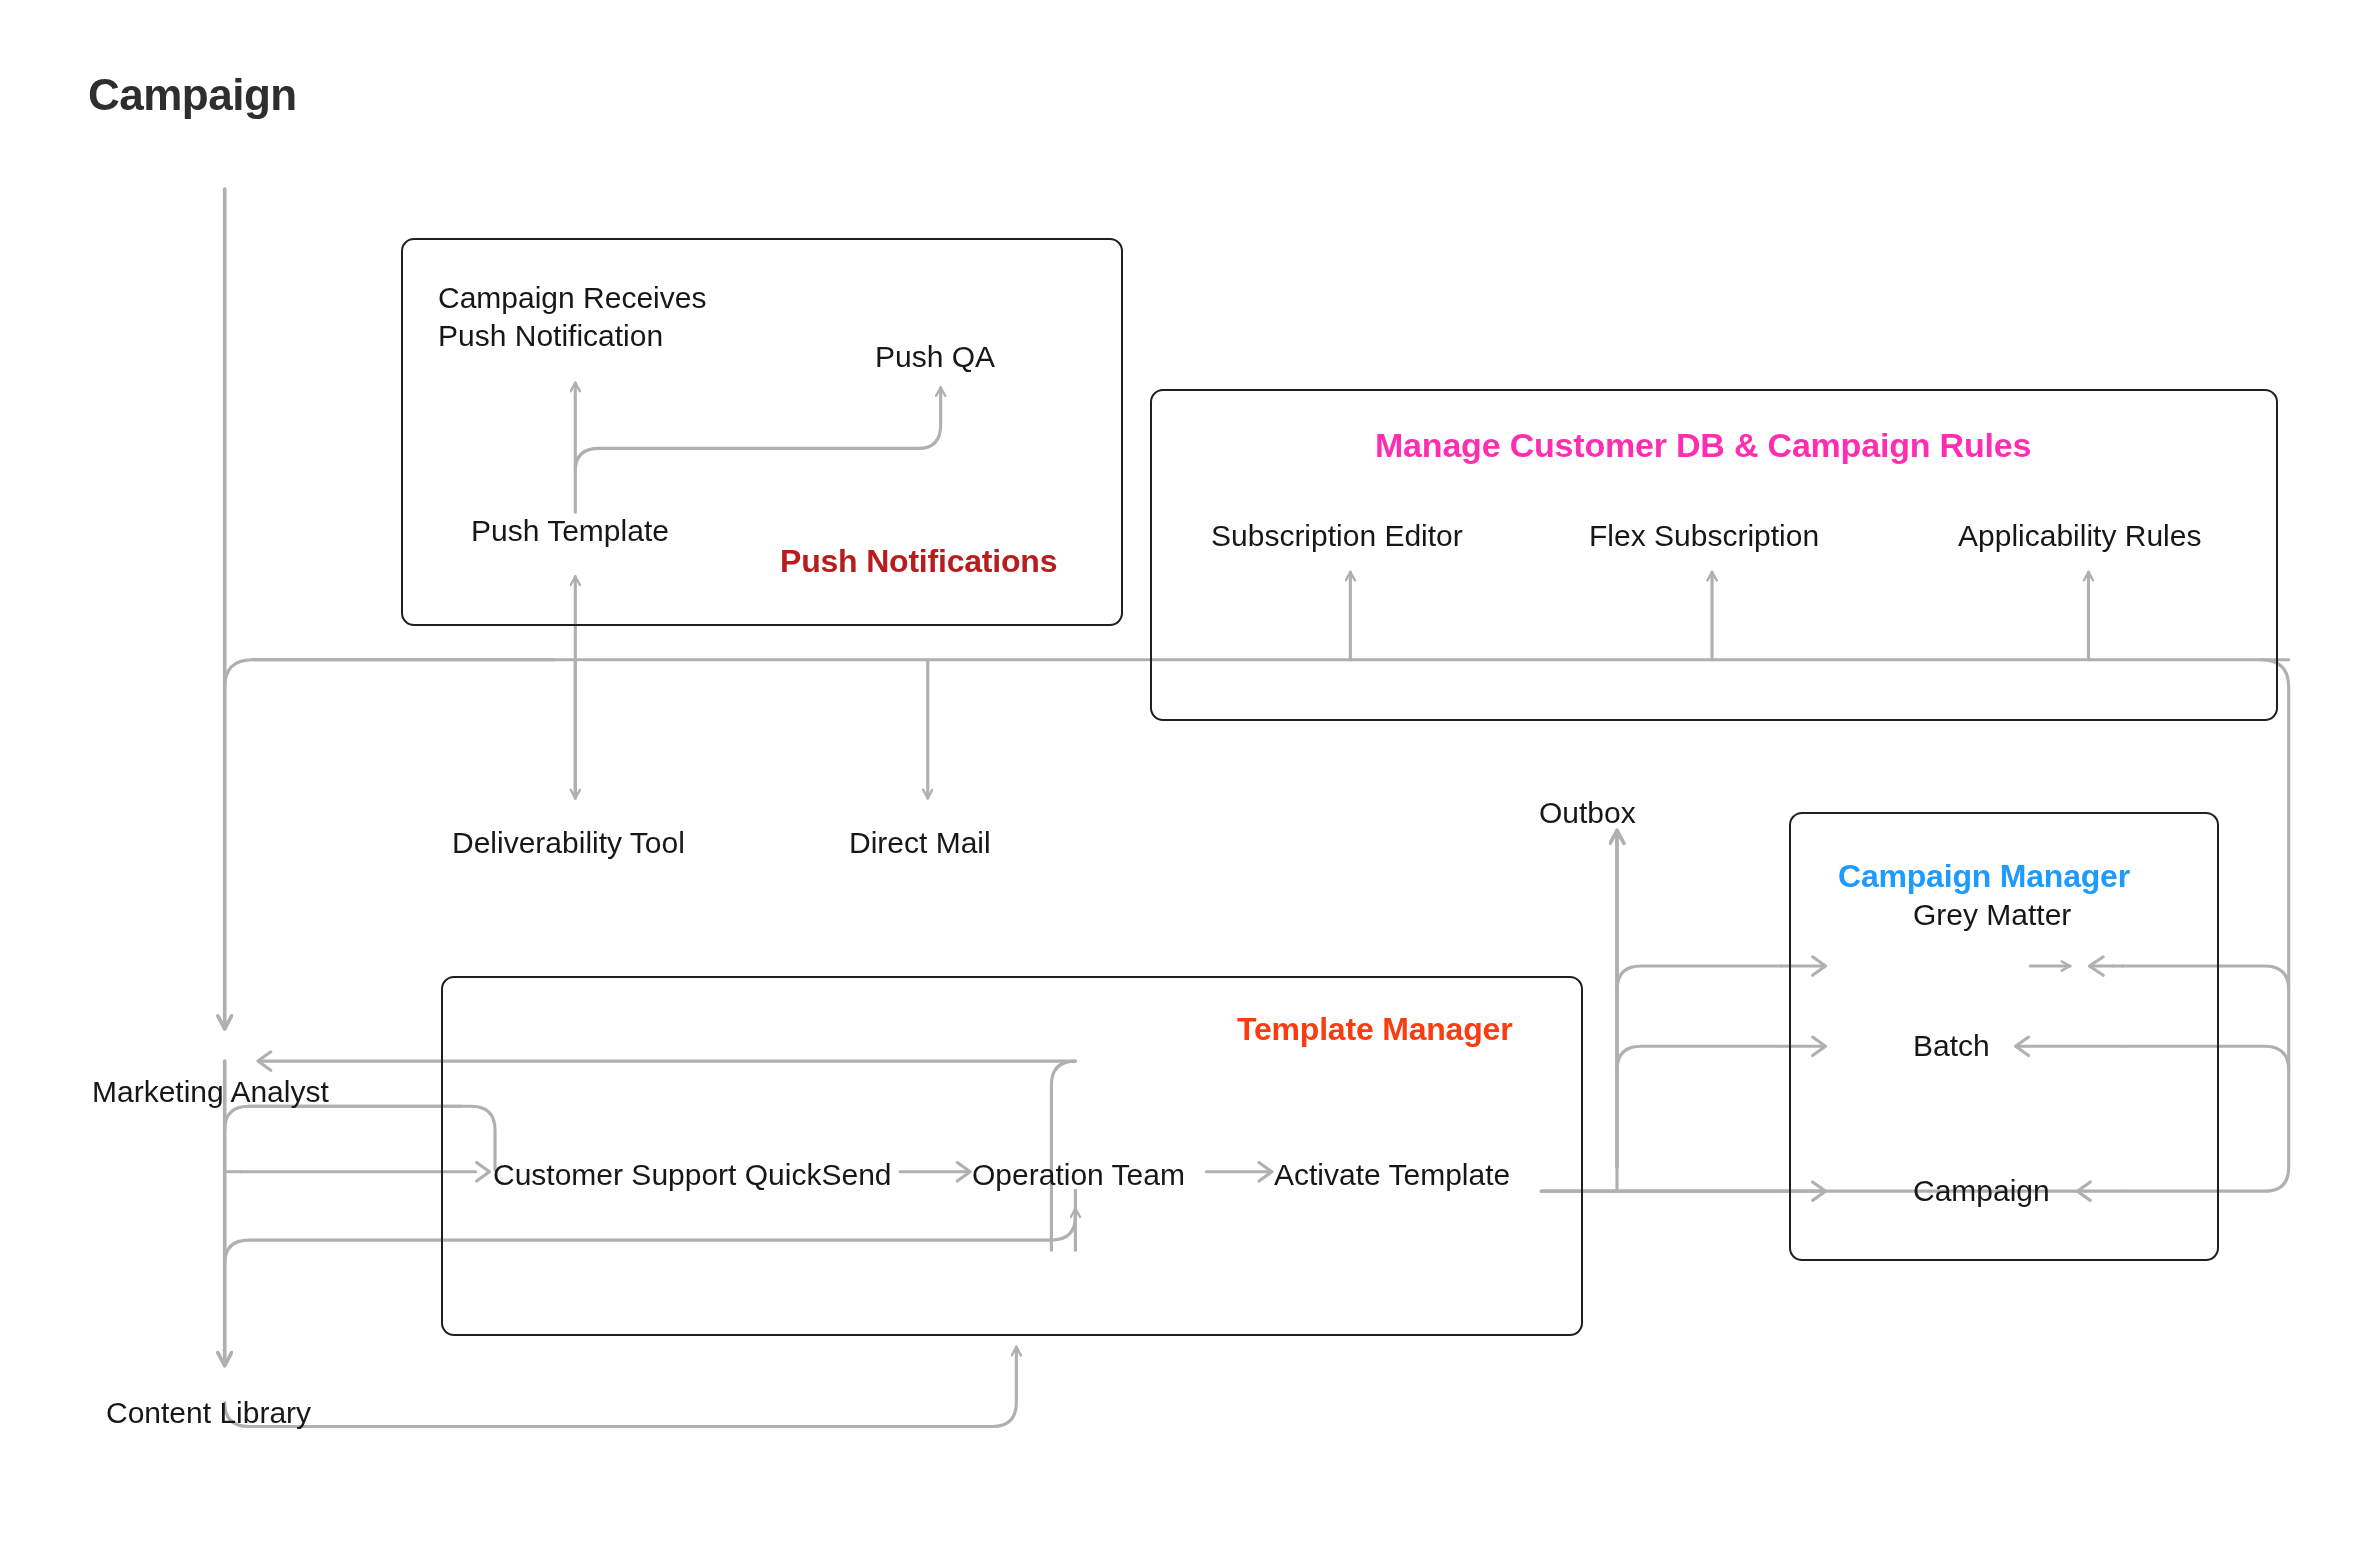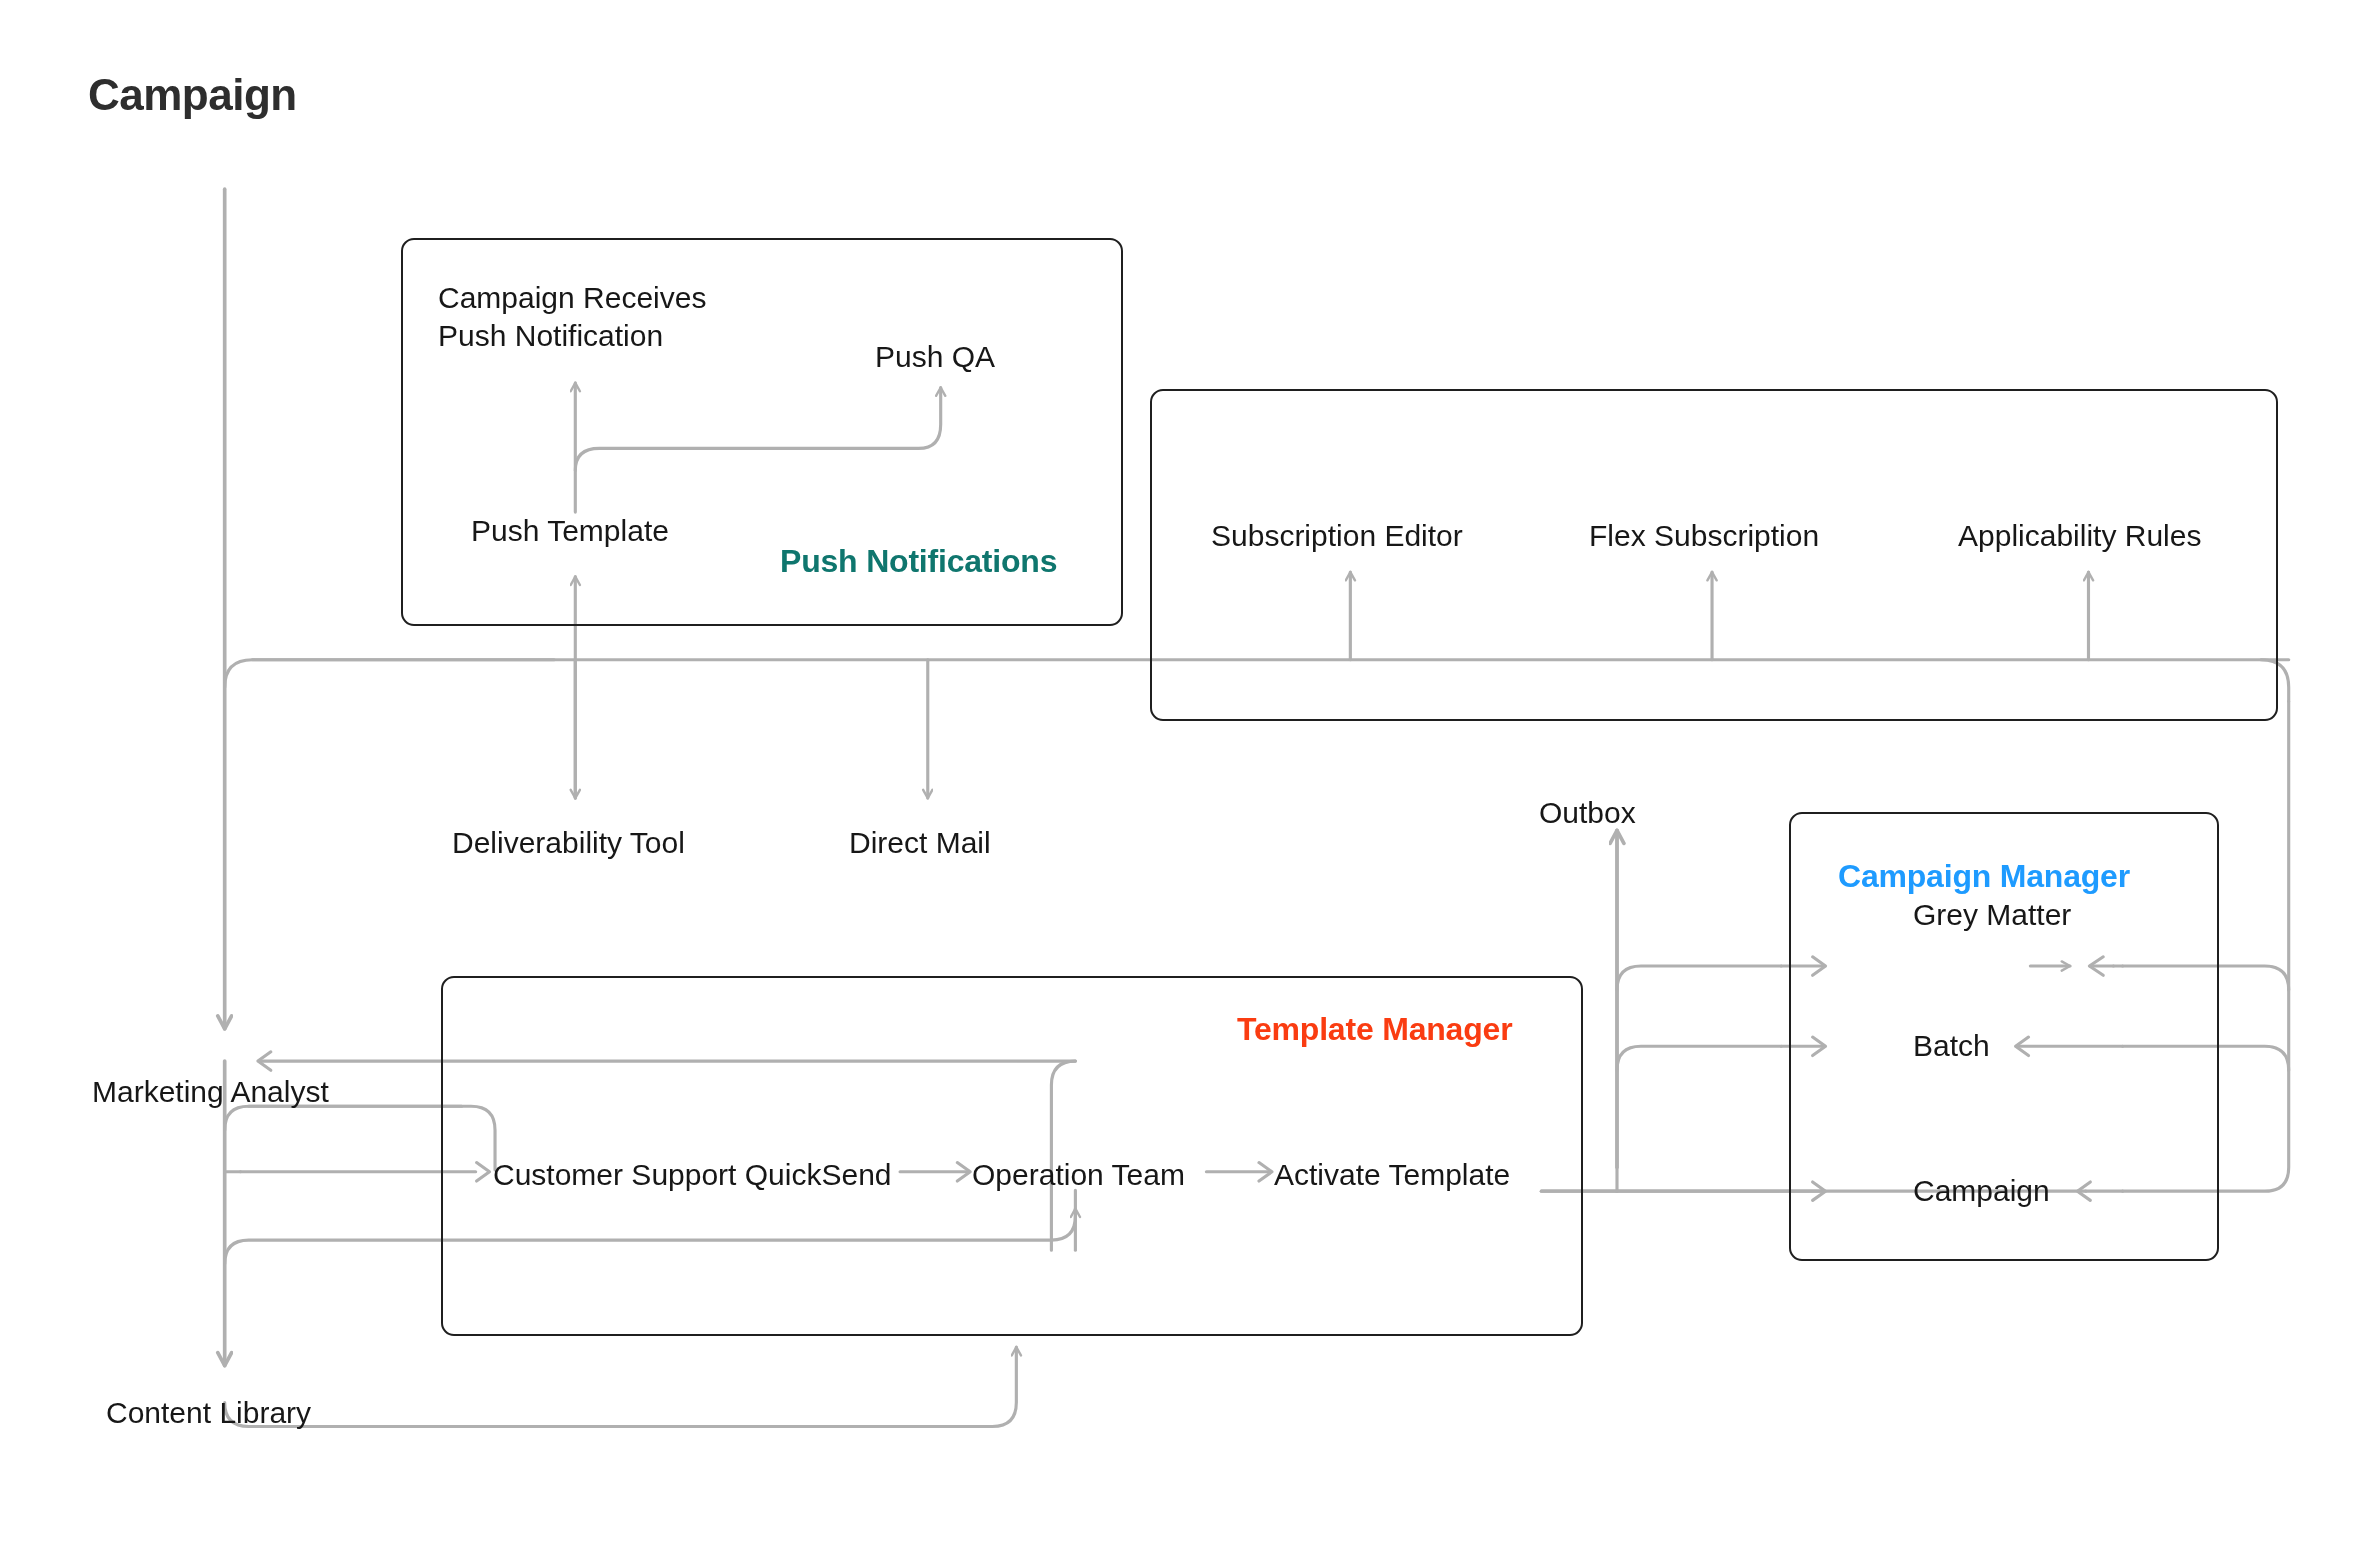--- a/index.html
+++ b/index.html
@@ -173,33 +173,34 @@
       <path d="M1964,1281 L1978,1291 L1964,1301" stroke-width="3.4"></path>
 
       <path d="M243,1520 q0,26 26,26 L1075,1546 q26,0 26,-26 L1101,1460" stroke-width="3.4" marker-end="url(#ah)"></path>
 
       <path d="M1165,1355 L1165,1310" stroke-width="3.4" marker-end="url(#ah)"></path>
     </g>
   </svg>
 
   <div class="grp" style="left:401px; top:238px; width:722px; height:388px;">
   </div>
-  <div class="grp-title" style="left:780px; top:543px; font-size:32px; color:#0f766e;">Push Notifications</div>
+  <div class="grp-title" style="left:780px; top:543px; font-size:32px; color:#b91c1c;">Push Notifications</div>
 
   <div class="node" style="left:438px; top:279px;">
     <span>Campaign Receives</span><br>
     <span>Push Notification</span>
   </div>
 
   <div class="node" style="left:875px; top:338px;">Push QA</div>
 
   <div class="node" style="left:471px; top:512px;">Push Template</div>
 
   <div class="grp" style="left:1150px; top:389px; width:1128px; height:332px;">
   </div>
+  <div class="grp-title" style="left:1375px; top:426px; font-size:34px; color:#ff2eb0;">Manage Customer DB &amp; Campaign Rules</div>
 
   <div class="node" style="left:1211px; top:517px;">Subscription Editor</div>
   <div class="node" style="left:1589px; top:517px;">Flex Subscription</div>
   <div class="node" style="left:1958px; top:517px;">Applicability Rules</div>
 
   <div class="grp" style="left:441px; top:976px; width:1142px; height:360px;">
   </div>
   <div class="grp-title" style="left:1237px; top:1011px; font-size:32px; color:#fa3c11;">Template Manager</div>
 
   <div class="node" style="left:493px; top:1156px;">Customer Support QuickSend</div>

